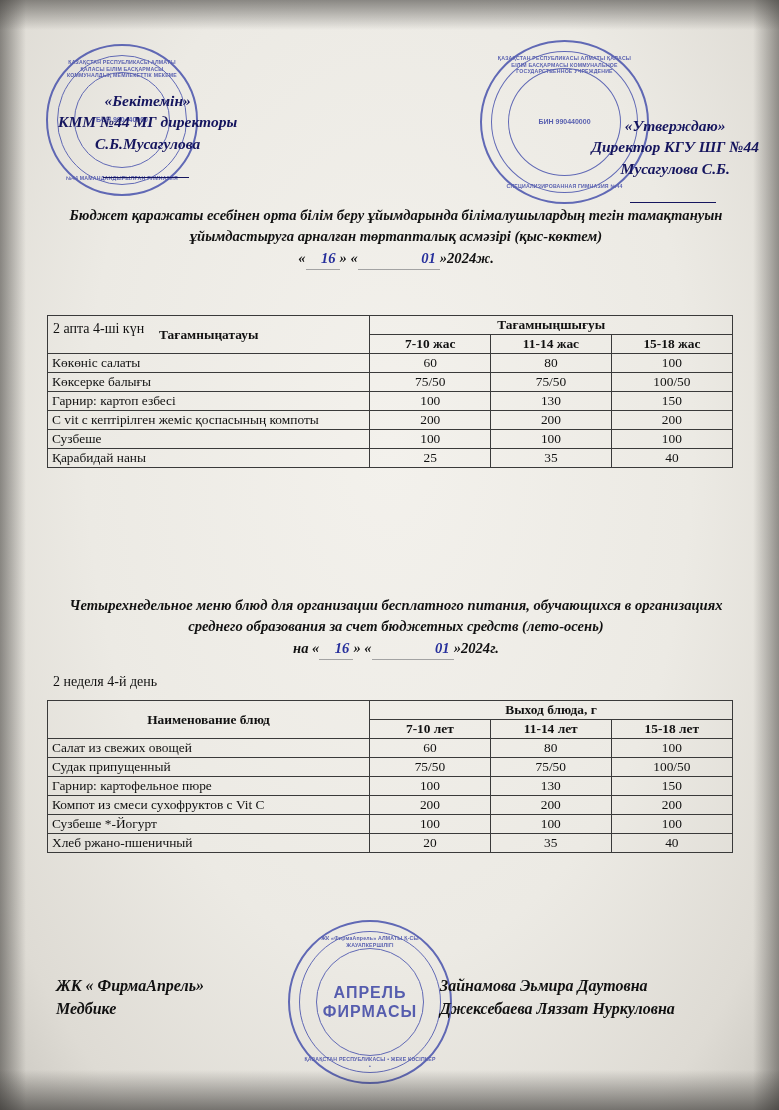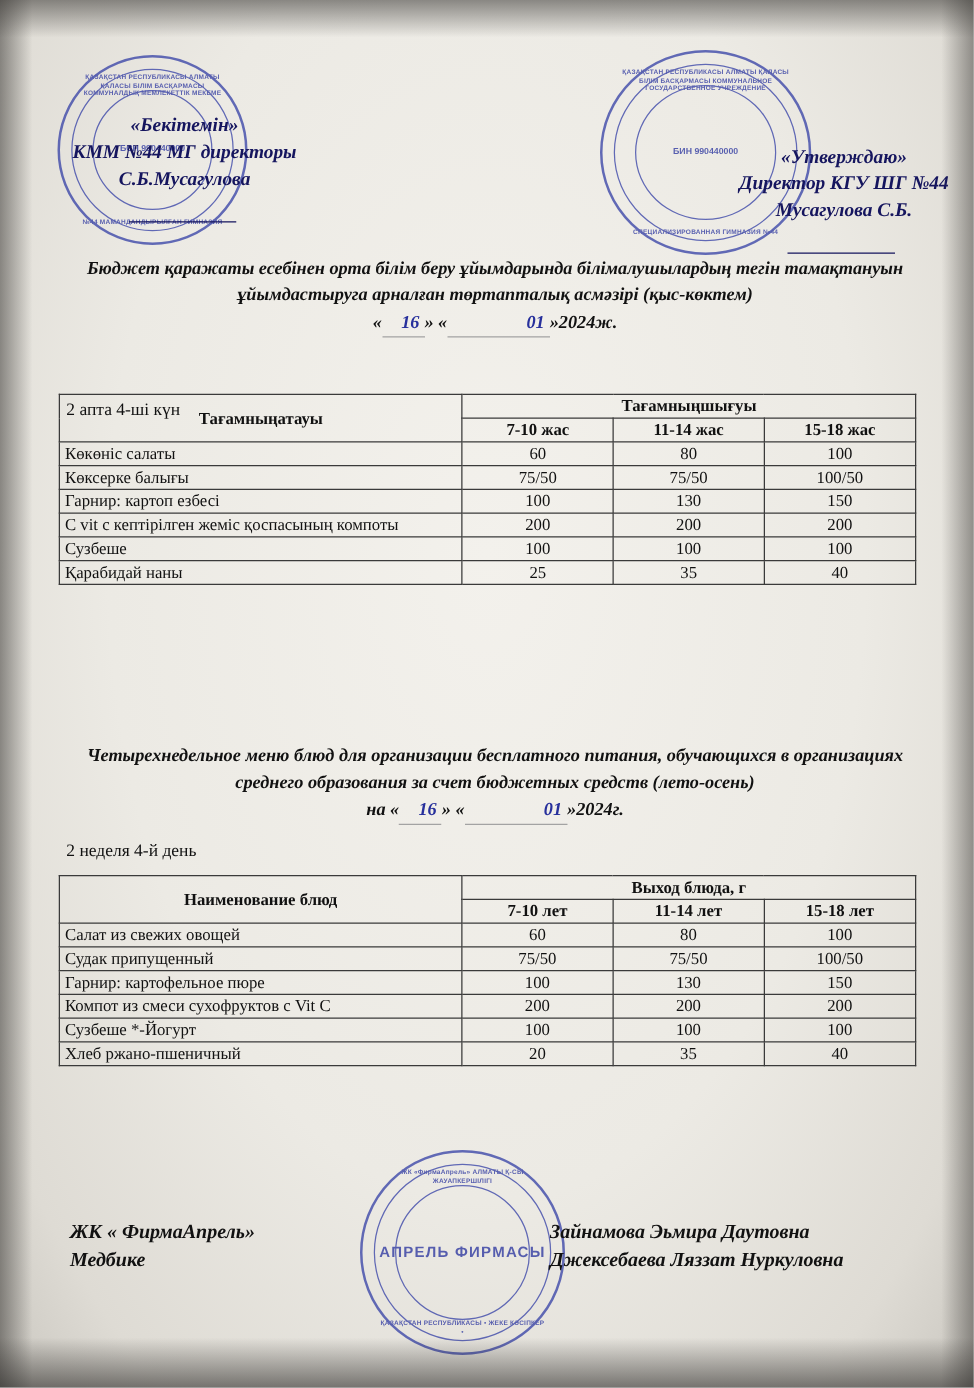--- a/index.html
+++ b/index.html
@@ -148,21 +148,21 @@
     width: 165px;
     height: 160px;
   }
   #stamp-bottom {
     left: 288px;
     top: 920px;
     width: 160px;
     height: 160px;
   }
   #stamp-bottom .stamp-center {
-    font-size: 12px;
+    font-size: 16px;
     letter-spacing: 1px;
   }
 
   
   .title-kz {
     position: absolute;
     top: 205px;
     left: 56px;
     width: 680px;
     text-align: center;

